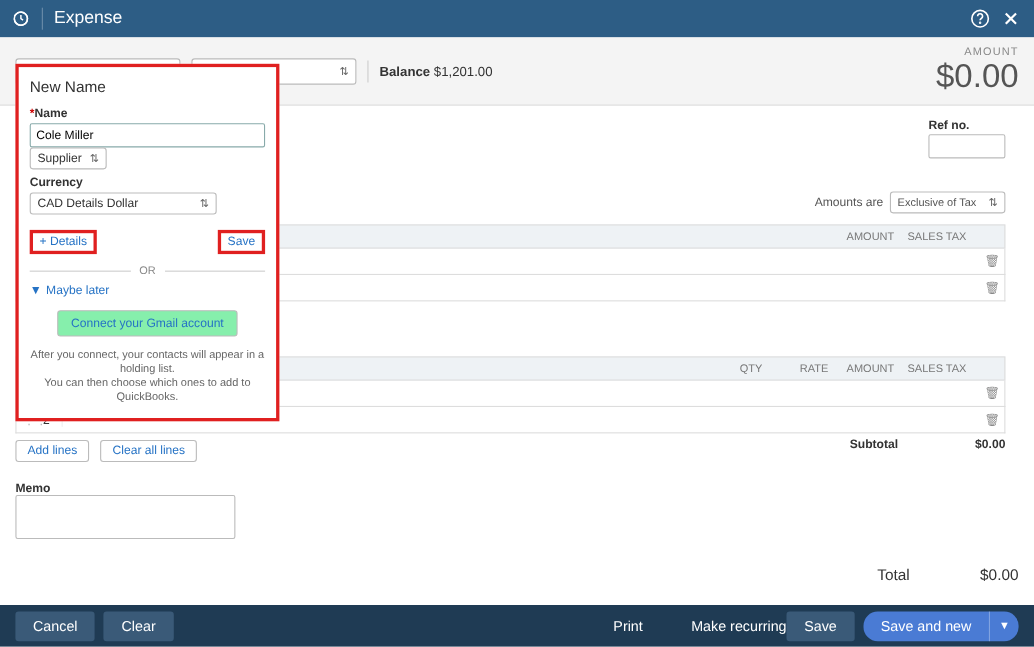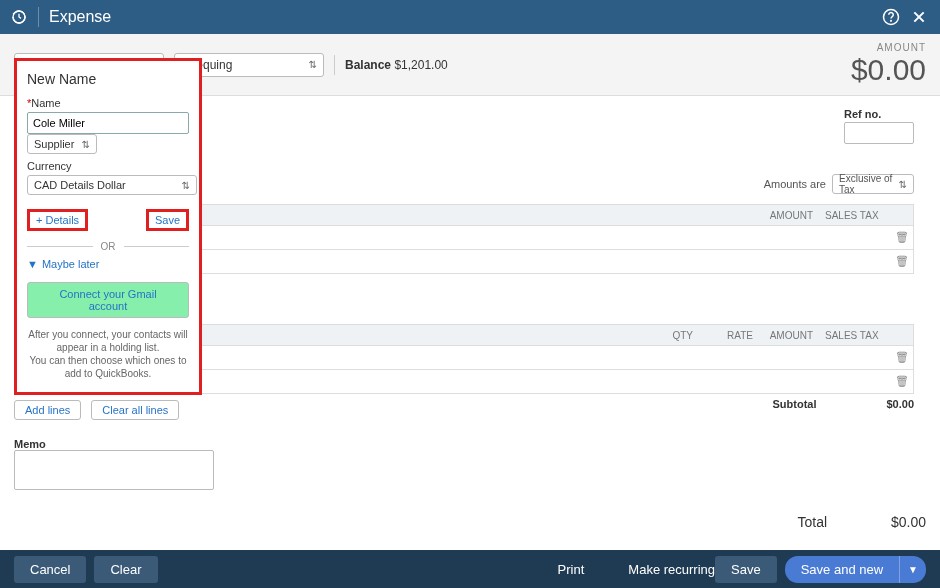--- a/index.html
+++ b/index.html
@@ -19,21 +19,21 @@
   .balance-label { font-size: 12px; }
   .amount-block { margin-left: auto; text-align: right; }
   .amount-caption { font-size: 10px; color: #888; letter-spacing: 1px; }
   .amount-value { font-size: 30px; color:#555;}
   .content { padding: 12px 26px 0 14px; position: relative;}
   .ref-row { display:flex; justify-content:flex-end; }
   .ref-box { display:flex; flex-direction:column; }
   .ref-label { font-size:11px; font-weight:bold; margin-bottom:2px;}
   .ref-input { width:70px; height:22px; border:1px solid #bbb; border-radius:2px; padding:0 4px;}
   .tax-row { display:flex; justify-content:flex-end; align-items:center; margin-top:30px; font-size:11px; color:#555;}
-  .tax-sel { width:82px; margin-left:6px; height:20px; font-size:10px;}
+  .tax-sel { width:105px; margin-left:6px; height:20px; font-size:10px;}
   .tbl-head { background:#eef2f5; height:22px; display:flex; align-items:center; font-size:10px; color:#777; margin-top:10px; border:1px solid #ddd;}
   .th { padding:0 6px; }
   .th.desc { flex:1; }
   .th.num { width:60px; text-align:right;}
   .th.sales { width:70px; text-align:left;}
   .th.del { width:24px;}
   .th.handle { width:18px;}
   .th.line { width:24px;}
   .tbl-row { height:24px; border:1px solid #ddd; border-top:none; display:flex; align-items:center; font-size:11px;}
   .tbl-row .cell { padding:0 6px; }
@@ -53,24 +53,24 @@
   .total-row .t-val { margin-left:60px;}
   .bottom-bar { position:absolute; bottom:0; left:0; right:0; height:38px; background:#1f3b54; display:flex; align-items:center; padding:0 14px; color:#fff; font-size:13px;}
   .bb-btn { background:#3a5a78; padding:6px 16px; border-radius:3px; cursor:pointer; margin-right:8px; font-size:13px;}
   .bb-center { flex:1; display:flex; justify-content:flex-end; gap:44px;}
   .bb-link { cursor:pointer;}
   .bb-save { background:#3a5a78;}
   .bb-primary { background:#4a7bd4; display:flex; align-items:stretch;border-radius:13px;}
   .bb-primary .main { padding:6px 16px; cursor:pointer;}
   .bb-primary .arrow { border-left:1px solid rgba(255,255,255,0.3); padding:6px 8px; cursor:pointer; font-size:10px; display:flex; align-items:center;}
   
-  .popup { position:absolute; top:58px; left:14px; width:188px; background:#fff; border:3px solid #e02020; padding:10px 10px 12px 10px; z-index:10;}
+  .popup { position:absolute; top:58px; left:14px; width:240px; background:#fff; border:3px solid #e02020; padding:10px 10px 12px 10px; z-index:10;}
   .popup h3 { font-size:14px; font-weight:normal; color:#333; margin-bottom:10px;}
   .popup .req { color:#c00; font-size:11px;}
-  .popup label.l { font-size:11px; font-weight:normal; display:block; margin-bottom:3px; margin-top:6px;}
+  .popup label.l { font-size:11px; font-weight:bold; display:block; margin-bottom:3px; margin-top:6px;}
   .popup .inp { width:100%; height:22px; border:1px solid #8aa; border-radius:2px; padding:0 5px; font-size:11px;}
   .popup .type-sel { width:70px; font-size:11px; height:20px;}
   .popup .curr-sel { width:170px; font-size:11px; height:20px;}
   .popup .actions { display:flex; justify-content:space-between; margin-top:14px;}
   .hl-box { border:3px solid #e02020; padding:2px 6px; color:#2673c5; font-size:11px; cursor:pointer;}
   .or-sep { display:flex; align-items:center; margin:10px 0 6px 0; font-size:10px; color:#888;}
   .or-sep .ln { flex:1; height:1px; background:#ccc;}
   .or-sep .txt { padding:0 8px;}
   .maybe { color:#2673c5; font-size:11px; cursor:pointer; display:flex; align-items:center; gap:4px;}
   .gmail-btn { display:block; margin:12px auto 0 auto; border:1px solid #bbb; background:#86efac; color:#2673c5; font-size:11px; padding:5px 12px; border-radius:3px; cursor:pointer;}

